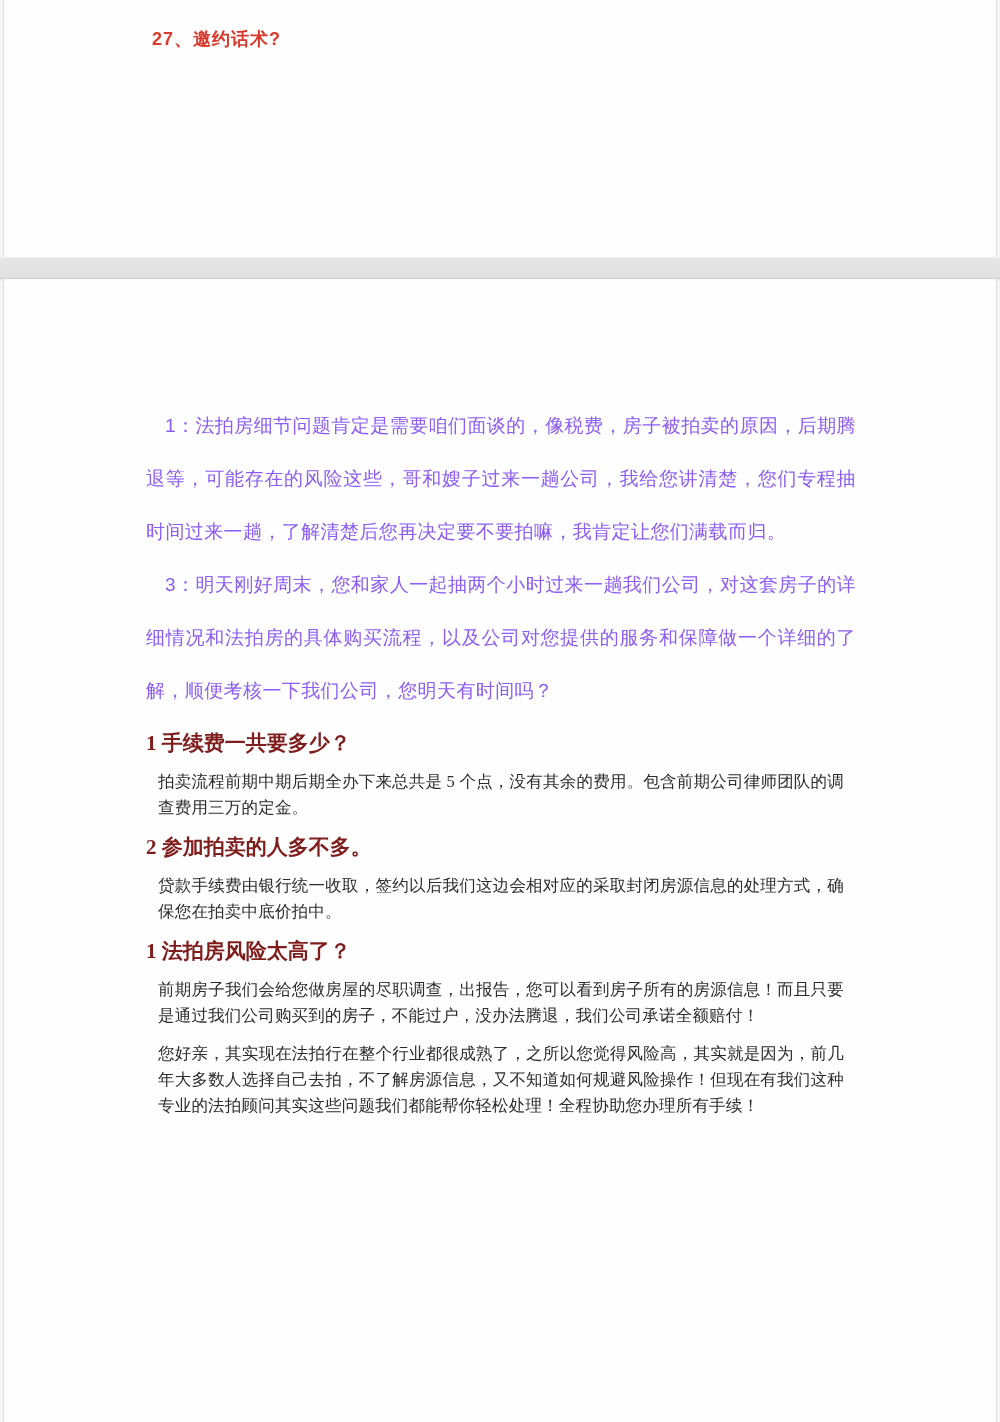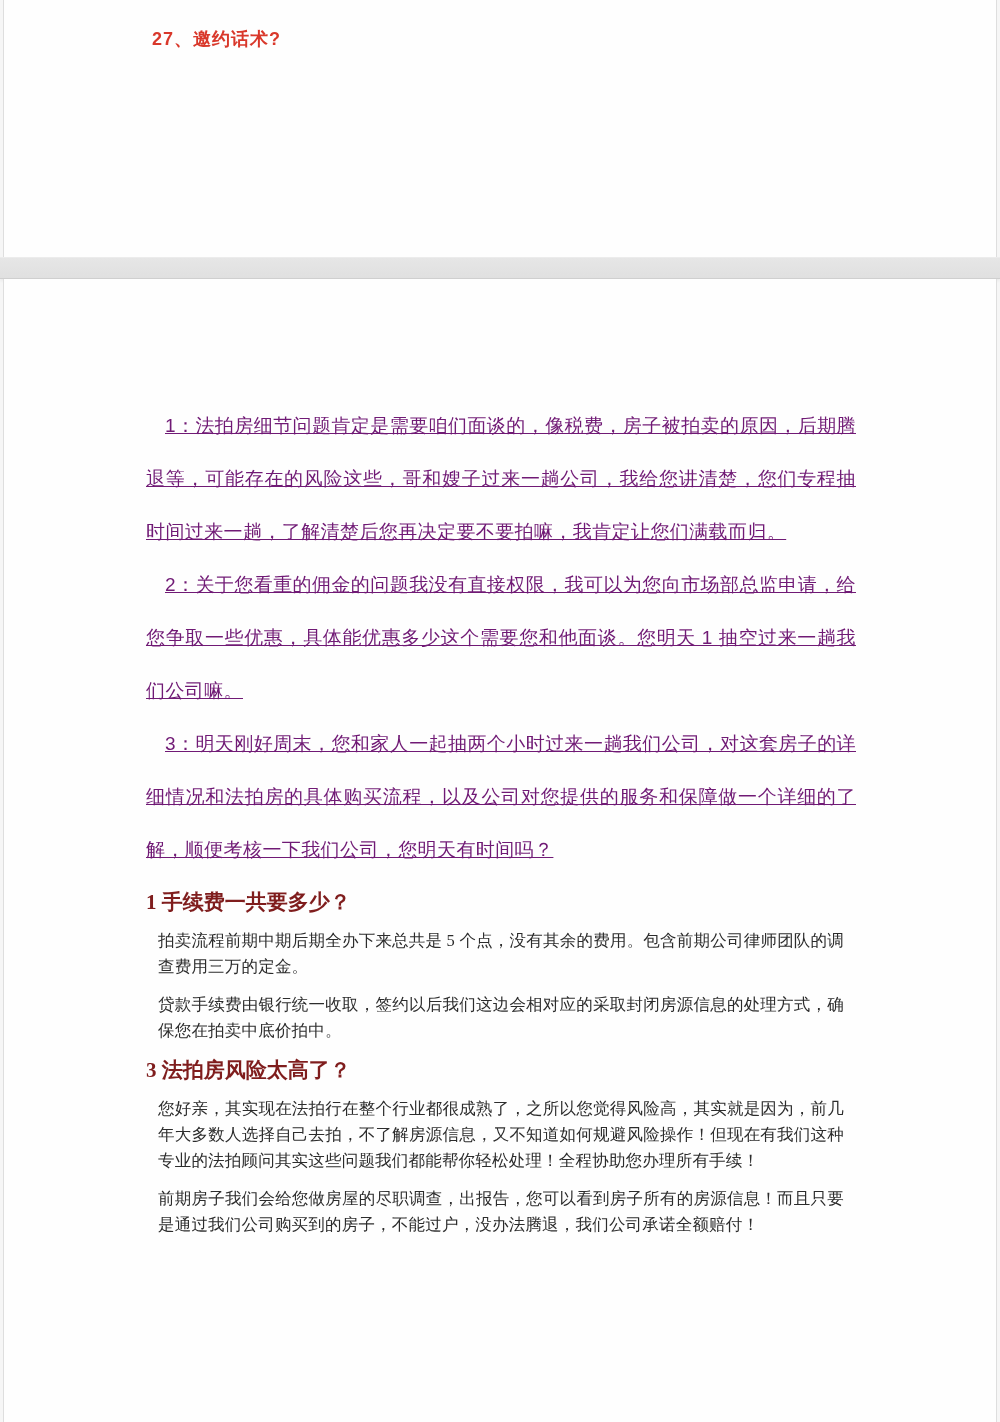--- a/index.html
+++ b/index.html
@@ -46,25 +46,24 @@
   .page-2 {
     height: 1143px;
     padding: 120px 140px 0 142px;
     overflow: hidden;
   }
   .script-para {
     margin: 0;
     text-indent: 1em;
     font-size: 19px;
     line-height: 53px;
-    color: #701a75;
+    color: #8b5cf6;
     letter-spacing: 0.4px;
     text-align: justify;
     font-family: "Liberation Sans", sans-serif;
-    text-decoration: underline;
   }
   .sec-heading {
     margin: 12px 0 12px 0;
     font-size: 21px;
     line-height: 28px;
     font-weight: bold;
     color: #7f1d1d;
     font-family: "Liberation Serif", serif;
   }
   .sec-body {
@@ -84,27 +83,27 @@
 
   <div class="page page-1">
     <h2 class="q-heading">27、邀约话术?</h2>
   </div>
 
   <div class="page-gap"></div>
 
   <div class="page page-2">
 
     <p class="script-para">1：法拍房细节问题肯定是需要咱们面谈的，像税费，房子被拍卖的原因，后期腾退等，可能存在的风险这些，哥和嫂子过来一趟公司，我给您讲清楚，您们专程抽时间过来一趟，了解清楚后您再决定要不要拍嘛，我肯定让您们满载而归。</p>
-    <p class="script-para">2：关于您看重的佣金的问题我没有直接权限，我可以为您向市场部总监申请，给您争取一些优惠，具体能优惠多少这个需要您和他面谈。您明天 1 抽空过来一趟我们公司嘛。</p>
     <p class="script-para">3：明天刚好周末，您和家人一起抽两个小时过来一趟我们公司，对这套房子的详细情况和法拍房的具体购买流程，以及公司对您提供的服务和保障做一个详细的了解，顺便考核一下我们公司，您明天有时间吗？</p>
 
     <h3 class="sec-heading">1 手续费一共要多少？</h3>
     <p class="sec-body">拍卖流程前期中期后期全办下来总共是 5 个点，没有其余的费用。包含前期公司律师团队的调查费用三万的定金。</p>
 
+    <h3 class="sec-heading">2 参加拍卖的人多不多。</h3>
     <p class="sec-body">贷款手续费由银行统一收取，签约以后我们这边会相对应的采取封闭房源信息的处理方式，确保您在拍卖中底价拍中。</p>
 
-    <h3 class="sec-heading">3 法拍房风险太高了？</h3>
+    <h3 class="sec-heading">1 法拍房风险太高了？</h3>
+    <p class="sec-body">前期房子我们会给您做房屋的尽职调查，出报告，您可以看到房子所有的房源信息！而且只要是通过我们公司购买到的房子，不能过户，没办法腾退，我们公司承诺全额赔付！</p>
     <p class="sec-body">您好亲，其实现在法拍行在整个行业都很成熟了，之所以您觉得风险高，其实就是因为，前几年大多数人选择自己去拍，不了解房源信息，又不知道如何规避风险操作！但现在有我们这种专业的法拍顾问其实这些问题我们都能帮你轻松处理！全程协助您办理所有手续！</p>
-    <p class="sec-body">前期房子我们会给您做房屋的尽职调查，出报告，您可以看到房子所有的房源信息！而且只要是通过我们公司购买到的房子，不能过户，没办法腾退，我们公司承诺全额赔付！</p>
 
 
   </div>
 </div>
 
 </body></html>

